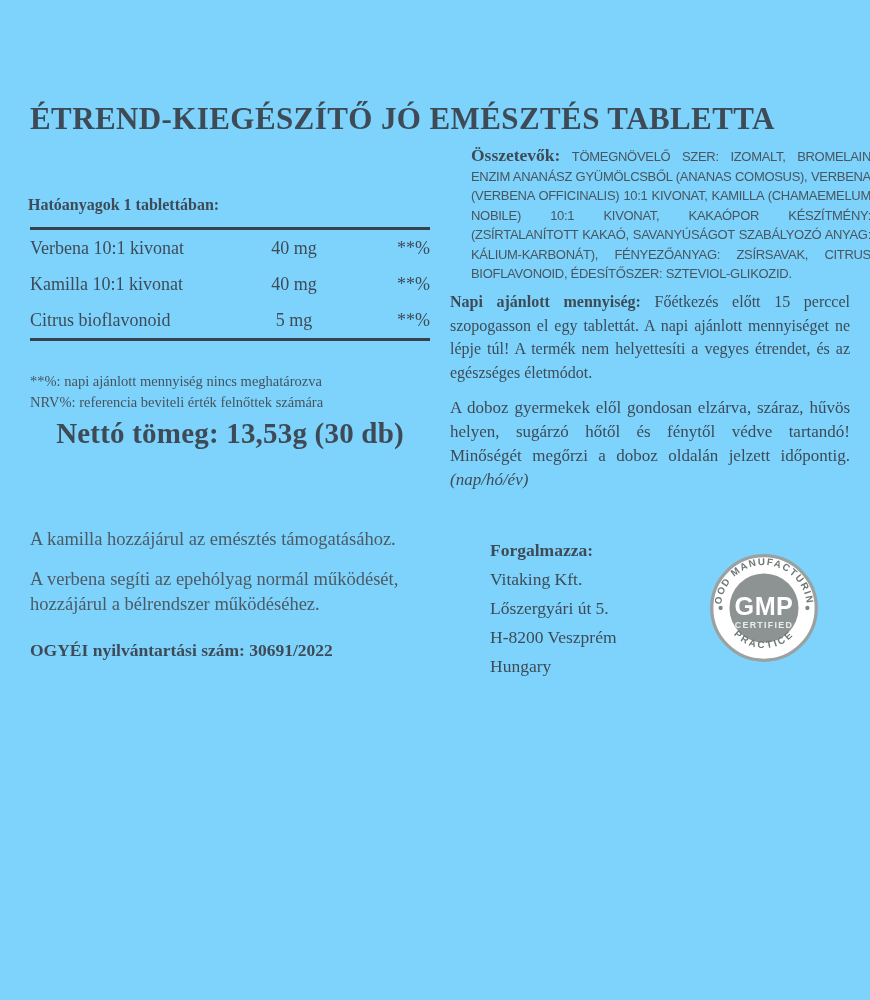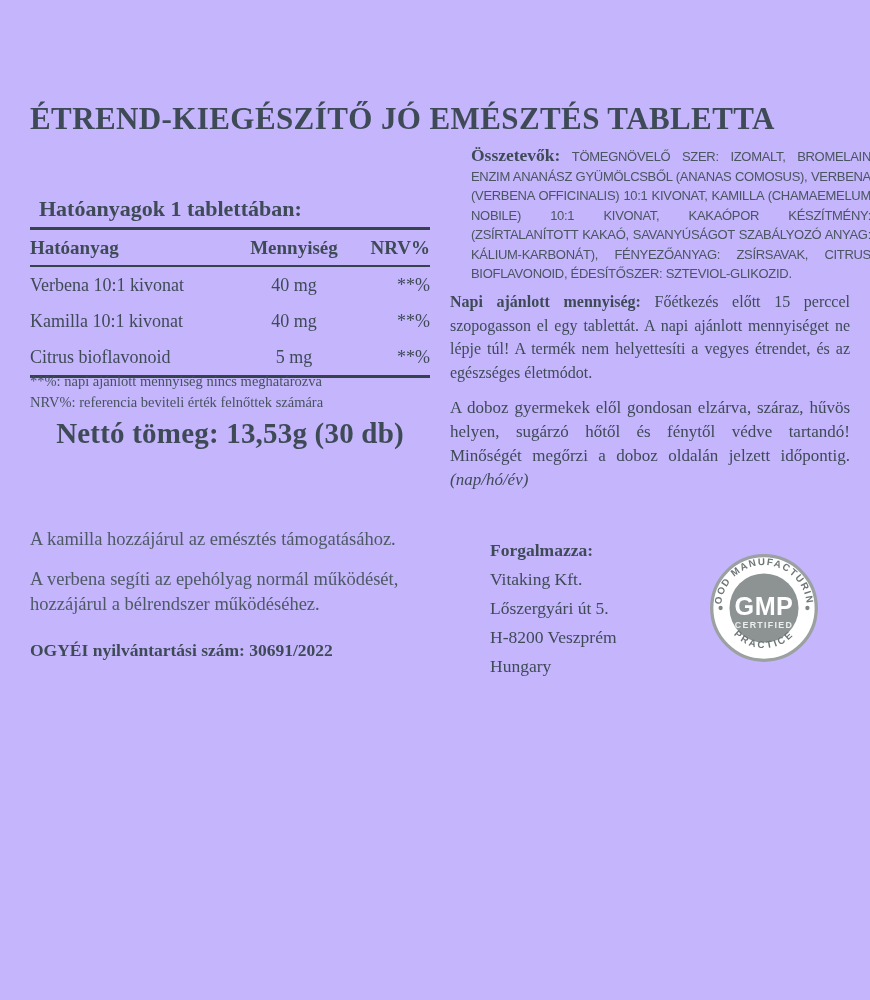--- a/index.html
+++ b/index.html
@@ -1,35 +1,35 @@
 <!DOCTYPE html>
 <html lang="hu"><head>
 <meta charset="utf-8">
 <title>Supplement Label</title>
 <style>
   html,body{margin:0;padding:0;background:#ffffff;}
   .page{
     position:relative;
     width:870px;height:1000px;
-    background:#c4b5fd;
+    background:#7dd3fc;
     font-family:"Liberation Serif", serif;
     color:#3e4b56;
     overflow:hidden;
   }
   
   .title{
     position:absolute;left:30px;top:96px;width:808px;
     font-size:31px;font-weight:bold;line-height:46px;
     letter-spacing:0.4px;color:#3e4b56;
   }
   .title span{display:block;}
   
   .facts-heading{
-    position:absolute;left:39px;top:196px;
-    font-size:22px;font-weight:bold;
+    position:absolute;left:28px;top:196px;
+    font-size:16px;font-weight:bold;
   }
   .facts-table{
     position:absolute;left:30px;top:227px;width:400px;
     border-top:3px solid #36434d;
     font-size:18px;
   }
   .facts-row{
     display:grid;grid-template-columns:52% 28% 20%;
     align-items:baseline;
   }
@@ -102,25 +102,20 @@
 
 <div class="page">
 
   <h1 class="title" style="margin:0;">
     <span>ÉTREND-KIEGÉSZÍTŐ JÓ EMÉSZTÉS TABLETTA</span>
   </h1>
 
   <div class="facts-heading">Hatóanyagok 1 tablettában:</div>
 
   <div class="facts-table">
-    <div class="facts-row facts-header">
-      <span>Hatóanyag</span>
-      <span>Mennyiség</span>
-      <span>NRV%</span>
-    </div>
     <div class="facts-body">
       <div class="facts-row">
         <span>Verbena 10:1 kivonat</span>
         <span>40 mg</span>
         <span>**%</span>
       </div>
       <div class="facts-row">
         <span>Kamilla 10:1 kivonat</span>
         <span>40 mg</span>
         <span>**%</span>

